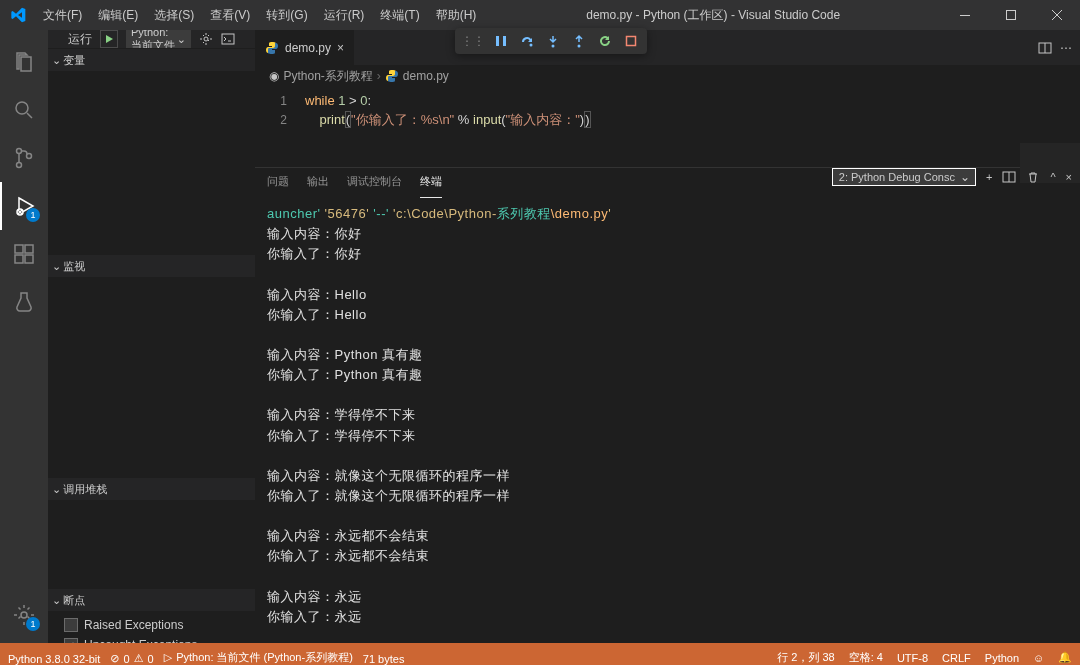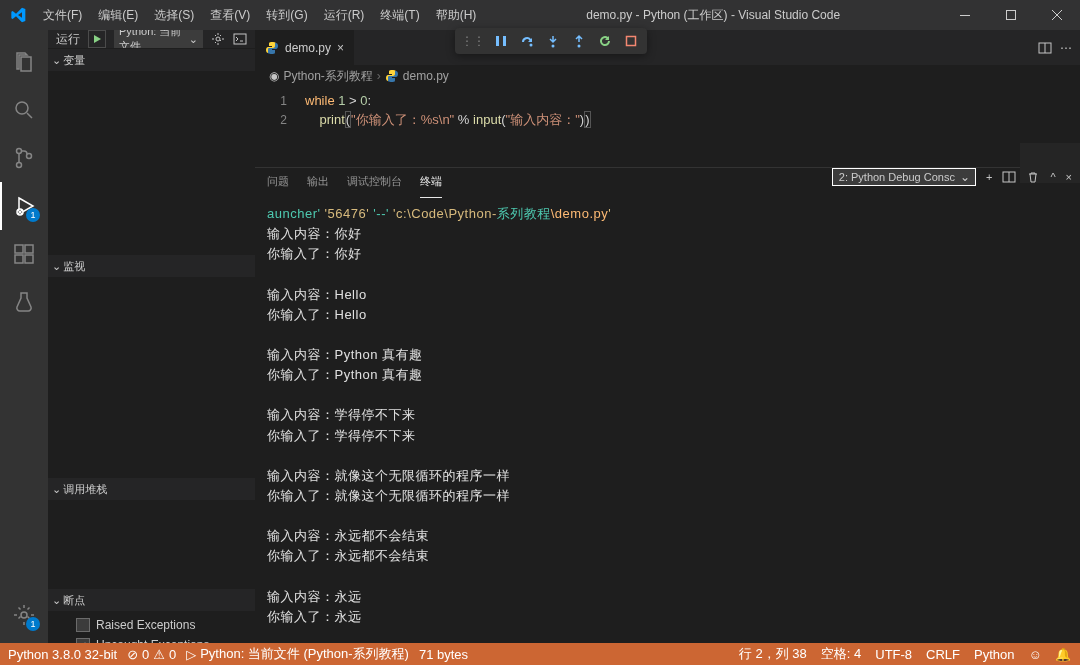--- a/index.html
+++ b/index.html
@@ -11,32 +11,32 @@
 .title-center{flex:1;text-align:center;color:#cccccc;font-size:12px}
 .win-controls{display:flex;height:30px}
 .win-btn{width:46px;display:flex;align-items:center;justify-content:center;cursor:pointer}
 .main{flex:1;display:flex;overflow:hidden}
 .activity{width:48px;background:#333333;display:flex;flex-direction:column;align-items:center;padding-top:8px}
 .act-item{width:48px;height:48px;display:flex;align-items:center;justify-content:center;cursor:pointer;color:#858585;position:relative}
 .act-item.active{color:#ffffff;border-left:2px solid #fff}
 .act-bottom{margin-top:auto;margin-bottom:4px}
 .badge{position:absolute;bottom:8px;right:8px;width:14px;height:14px;border-radius:50%;background:#007acc;color:#fff;font-size:9px;display:flex;align-items:center;justify-content:center}
 .sidebar{width:207px;background:#252526;display:flex;flex-direction:column;overflow:hidden}
-.side-header{height:22px;display:flex;align-items:center;padding:0 8px;gap:8px}
+.side-header{height:22px;display:flex;align-items:center;padding:0 20px;gap:8px}
 .run-btn{width:18px;height:18px;border:1px solid #4b4b4b;display:flex;align-items:center;justify-content:center;cursor:pointer}
 .run-select{flex:1;display:flex;align-items:center;background:#3c3c3c;height:18px;padding:0 5px;cursor:pointer;font-size:11px}
 .gear{cursor:pointer;color:#c5c5c5}
 .section{border-top:1px solid #1e1e1e}
 .sec-head{height:22px;display:flex;align-items:center;padding-left:4px;background:#252526;cursor:pointer;font-size:11px;gap:2px;color:#cccccc}
 .sec-body{background:#1e1e1e;min-height:20px}
 .var-body{height:183px}
 .watch-body{height:200px}
 .call-body{height:88px}
 .bp-body{height:56px;padding:4px 0}
-.bp-row{display:flex;align-items:center;height:20px;padding-left:28px;gap:6px;font-size:12px}
+.bp-row{display:flex;align-items:center;height:20px;padding-left:16px;gap:6px;font-size:12px}
 .cb{width:14px;height:14px;background:#3c3c3c;border:1px solid #6b6b6b;display:flex;align-items:center;justify-content:center;font-size:10px;color:#fff}
 .editor-area{flex:1;display:flex;flex-direction:column;background:#1e1e1e;overflow:hidden}
 .etabs{height:35px;background:#252526;display:flex;align-items:center;position:relative}
 .etab{height:35px;background:#1e1e1e;display:flex;align-items:center;padding:0 10px;gap:6px;cursor:pointer;font-size:12px}
 .etab-close{cursor:pointer;color:#c5c5c5}
 .etab-right{position:absolute;right:8px;display:flex;gap:8px;align-items:center;color:#c5c5c5}
 .debug-toolbar{position:absolute;left:455px;top:28px;height:26px;background:#333333;border-radius:4px;box-shadow:0 2px 8px rgba(0,0,0,.4);display:flex;align-items:center;padding:0 4px;gap:2px;z-index:10}
 .dbg-grip{color:#858585;cursor:move;padding:0 2px}
 .dbg-btn{width:24px;height:24px;display:flex;align-items:center;justify-content:center;cursor:pointer;border-radius:3px}
 .breadcrumb{height:22px;display:flex;align-items:center;padding-left:14px;gap:4px;font-size:12px;color:#a0a0a0;background:#1e1e1e}
@@ -59,21 +59,21 @@
 .ptab-right{position:absolute;right:8px;display:flex;gap:10px;align-items:center}
 .term-select{font-size:11px;background:#3c3c3c;border:1px solid #ffffff;padding:2px 20px 2px 6px;color:#ccc;cursor:pointer;position:relative}
 .term-sel-wrap{position:relative}
 .term-sel-wrap::after{content:"⌄";position:absolute;right:6px;top:2px;color:#ccc;font-size:12px;pointer-events:none}
 .pico{cursor:pointer;color:#c5c5c5}
 .terminal{flex:1;font-family:Consolas,"Courier New",monospace;font-size:13px;padding:6px 12px;line-height:1.55;color:#cccccc;overflow:hidden;white-space:pre-wrap;letter-spacing:0.5px}
 .t-cyan{color:#4ec9b0}
 .t-dblue{color:#fdba74}
 .t-white{color:#e0e0e0}
 .t-yellow{color:#d7ba7d}
-.status{height:22px;background:#007acc;display:flex;align-items:center;color:#fff;font-size:13px;padding:0 8px;gap:10px}
+.status{height:22px;background:#007acc;display:flex;align-items:flex-end;color:#fff;font-size:11px;padding:0 8px;gap:10px}
 .status.debug{background:#cc6633}
 .st-item{display:flex;align-items:center;gap:4px;cursor:pointer}
 .st-right{margin-left:auto;display:flex;gap:14px}
 svg{display:block}
 </style>
 </head>
 <body>
 
 <div class="titlebar">
   <div class="vsc-logo">

